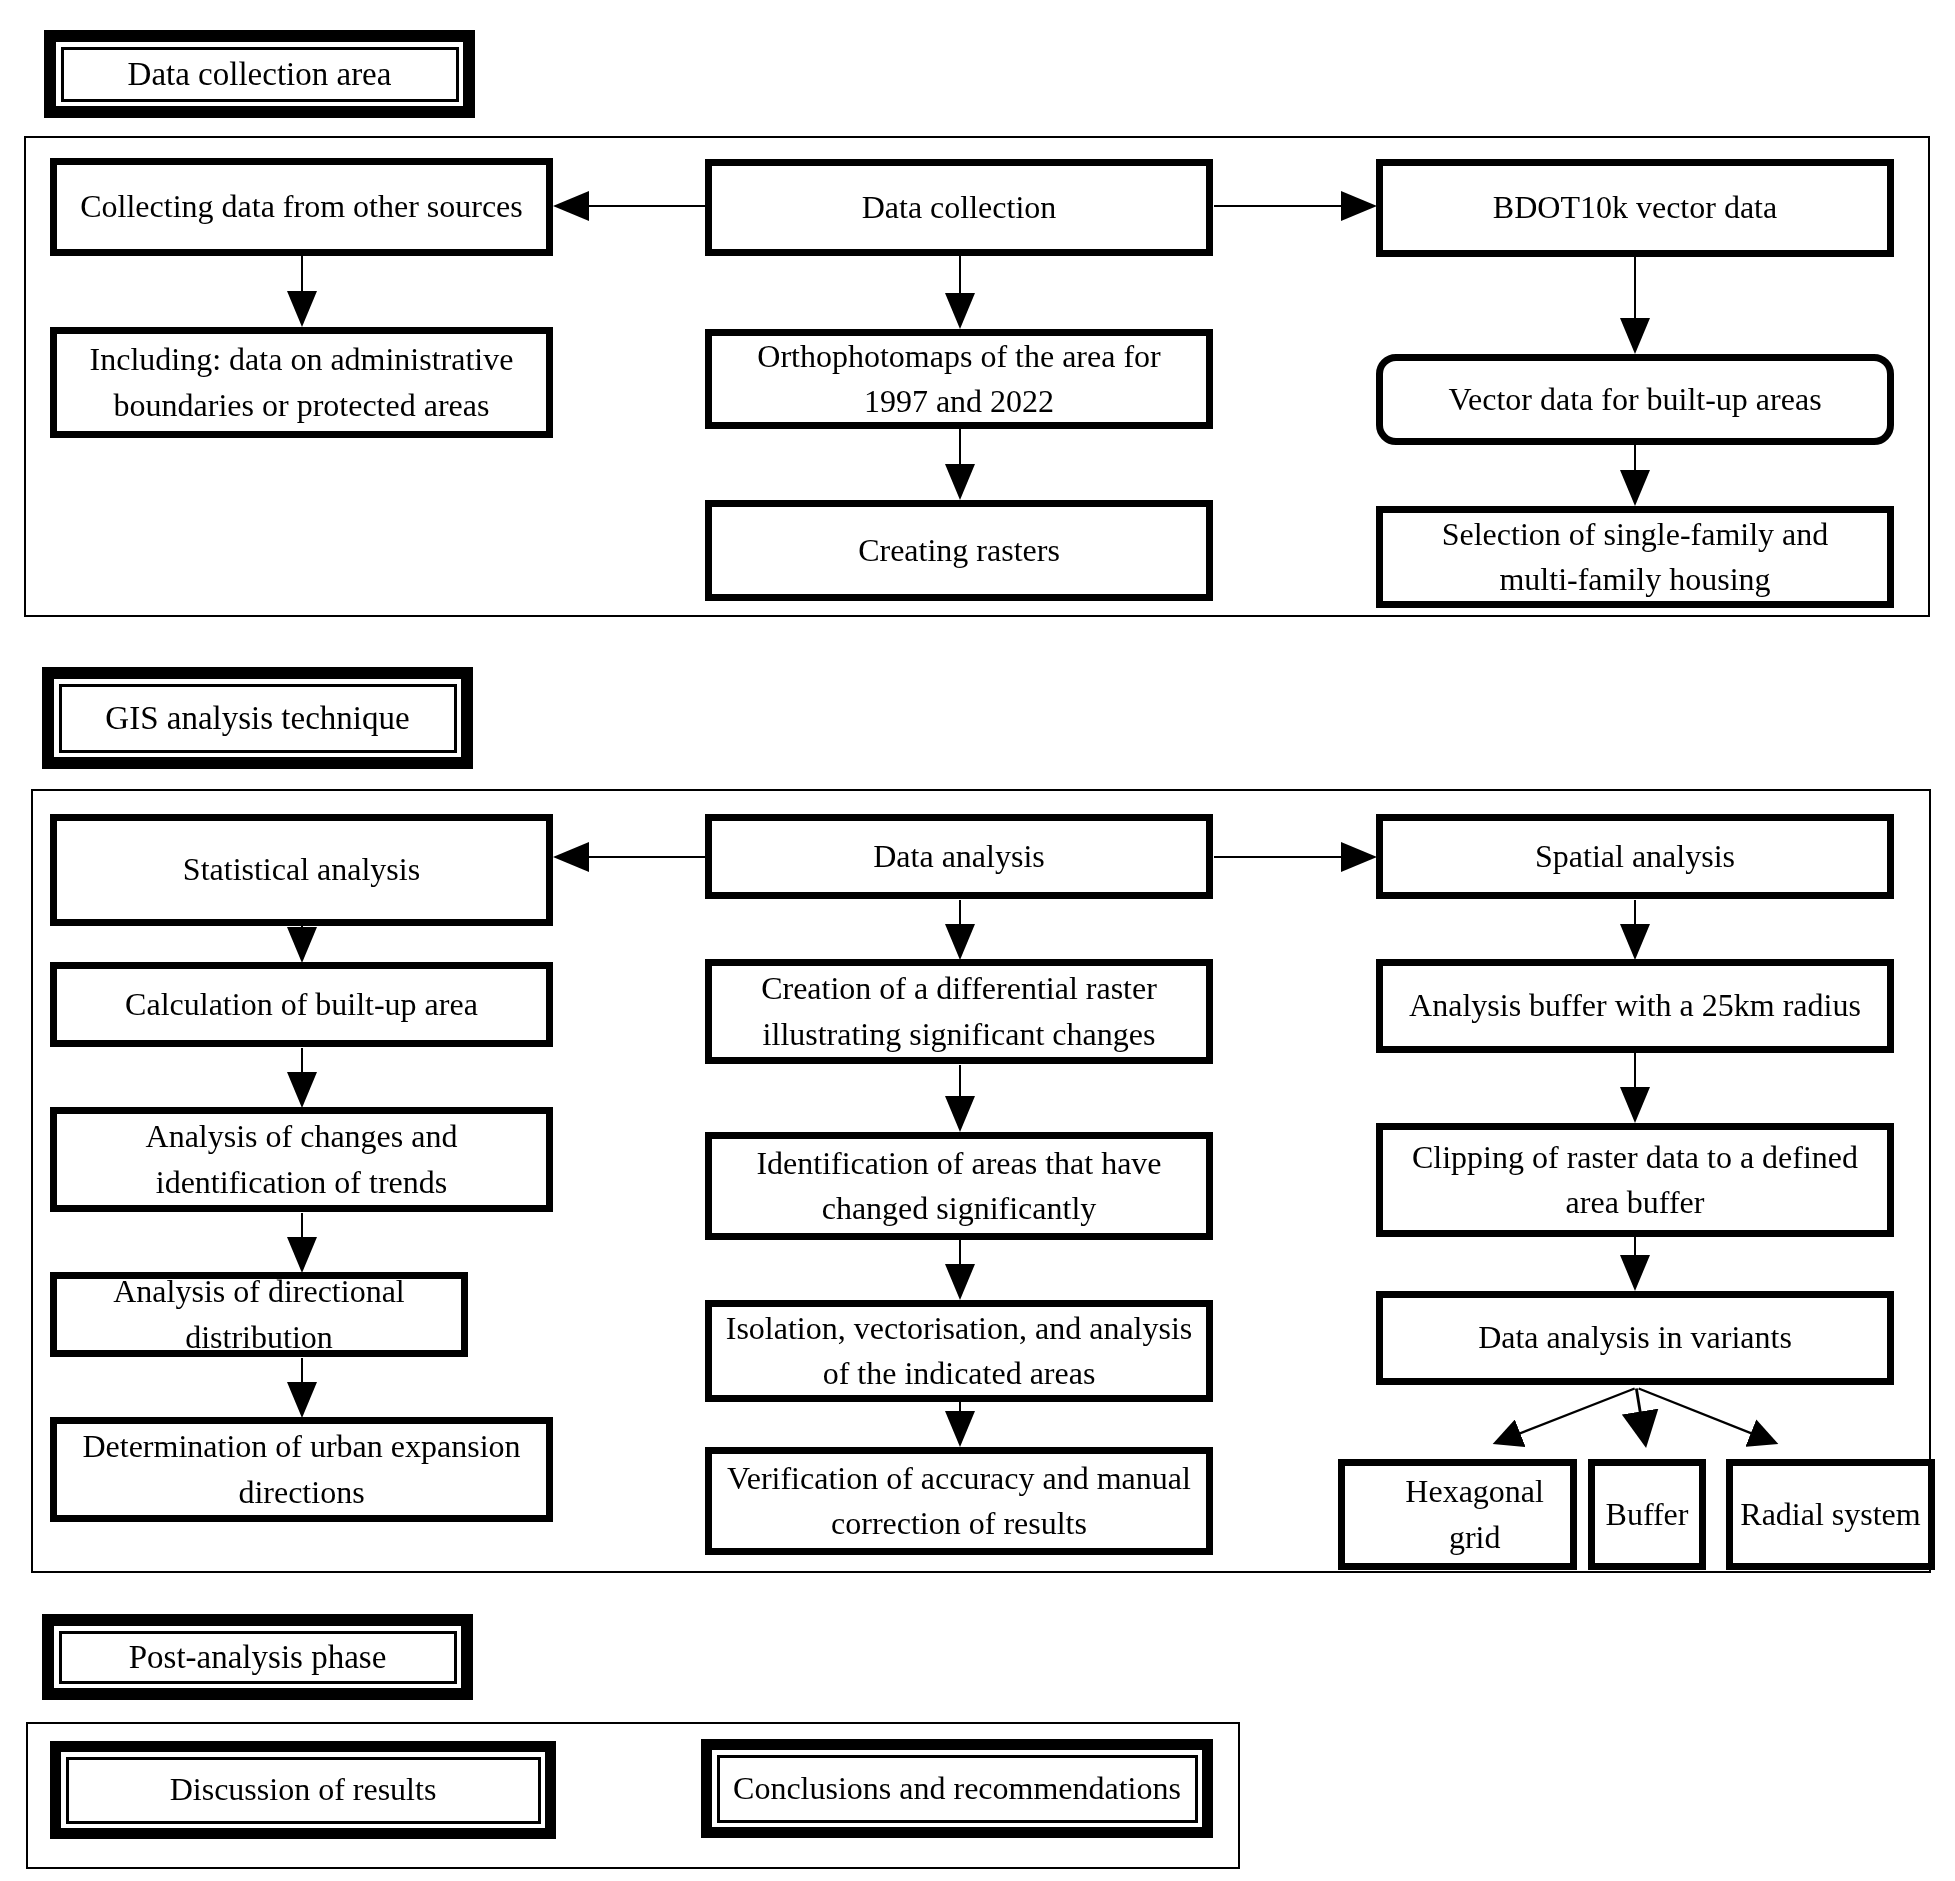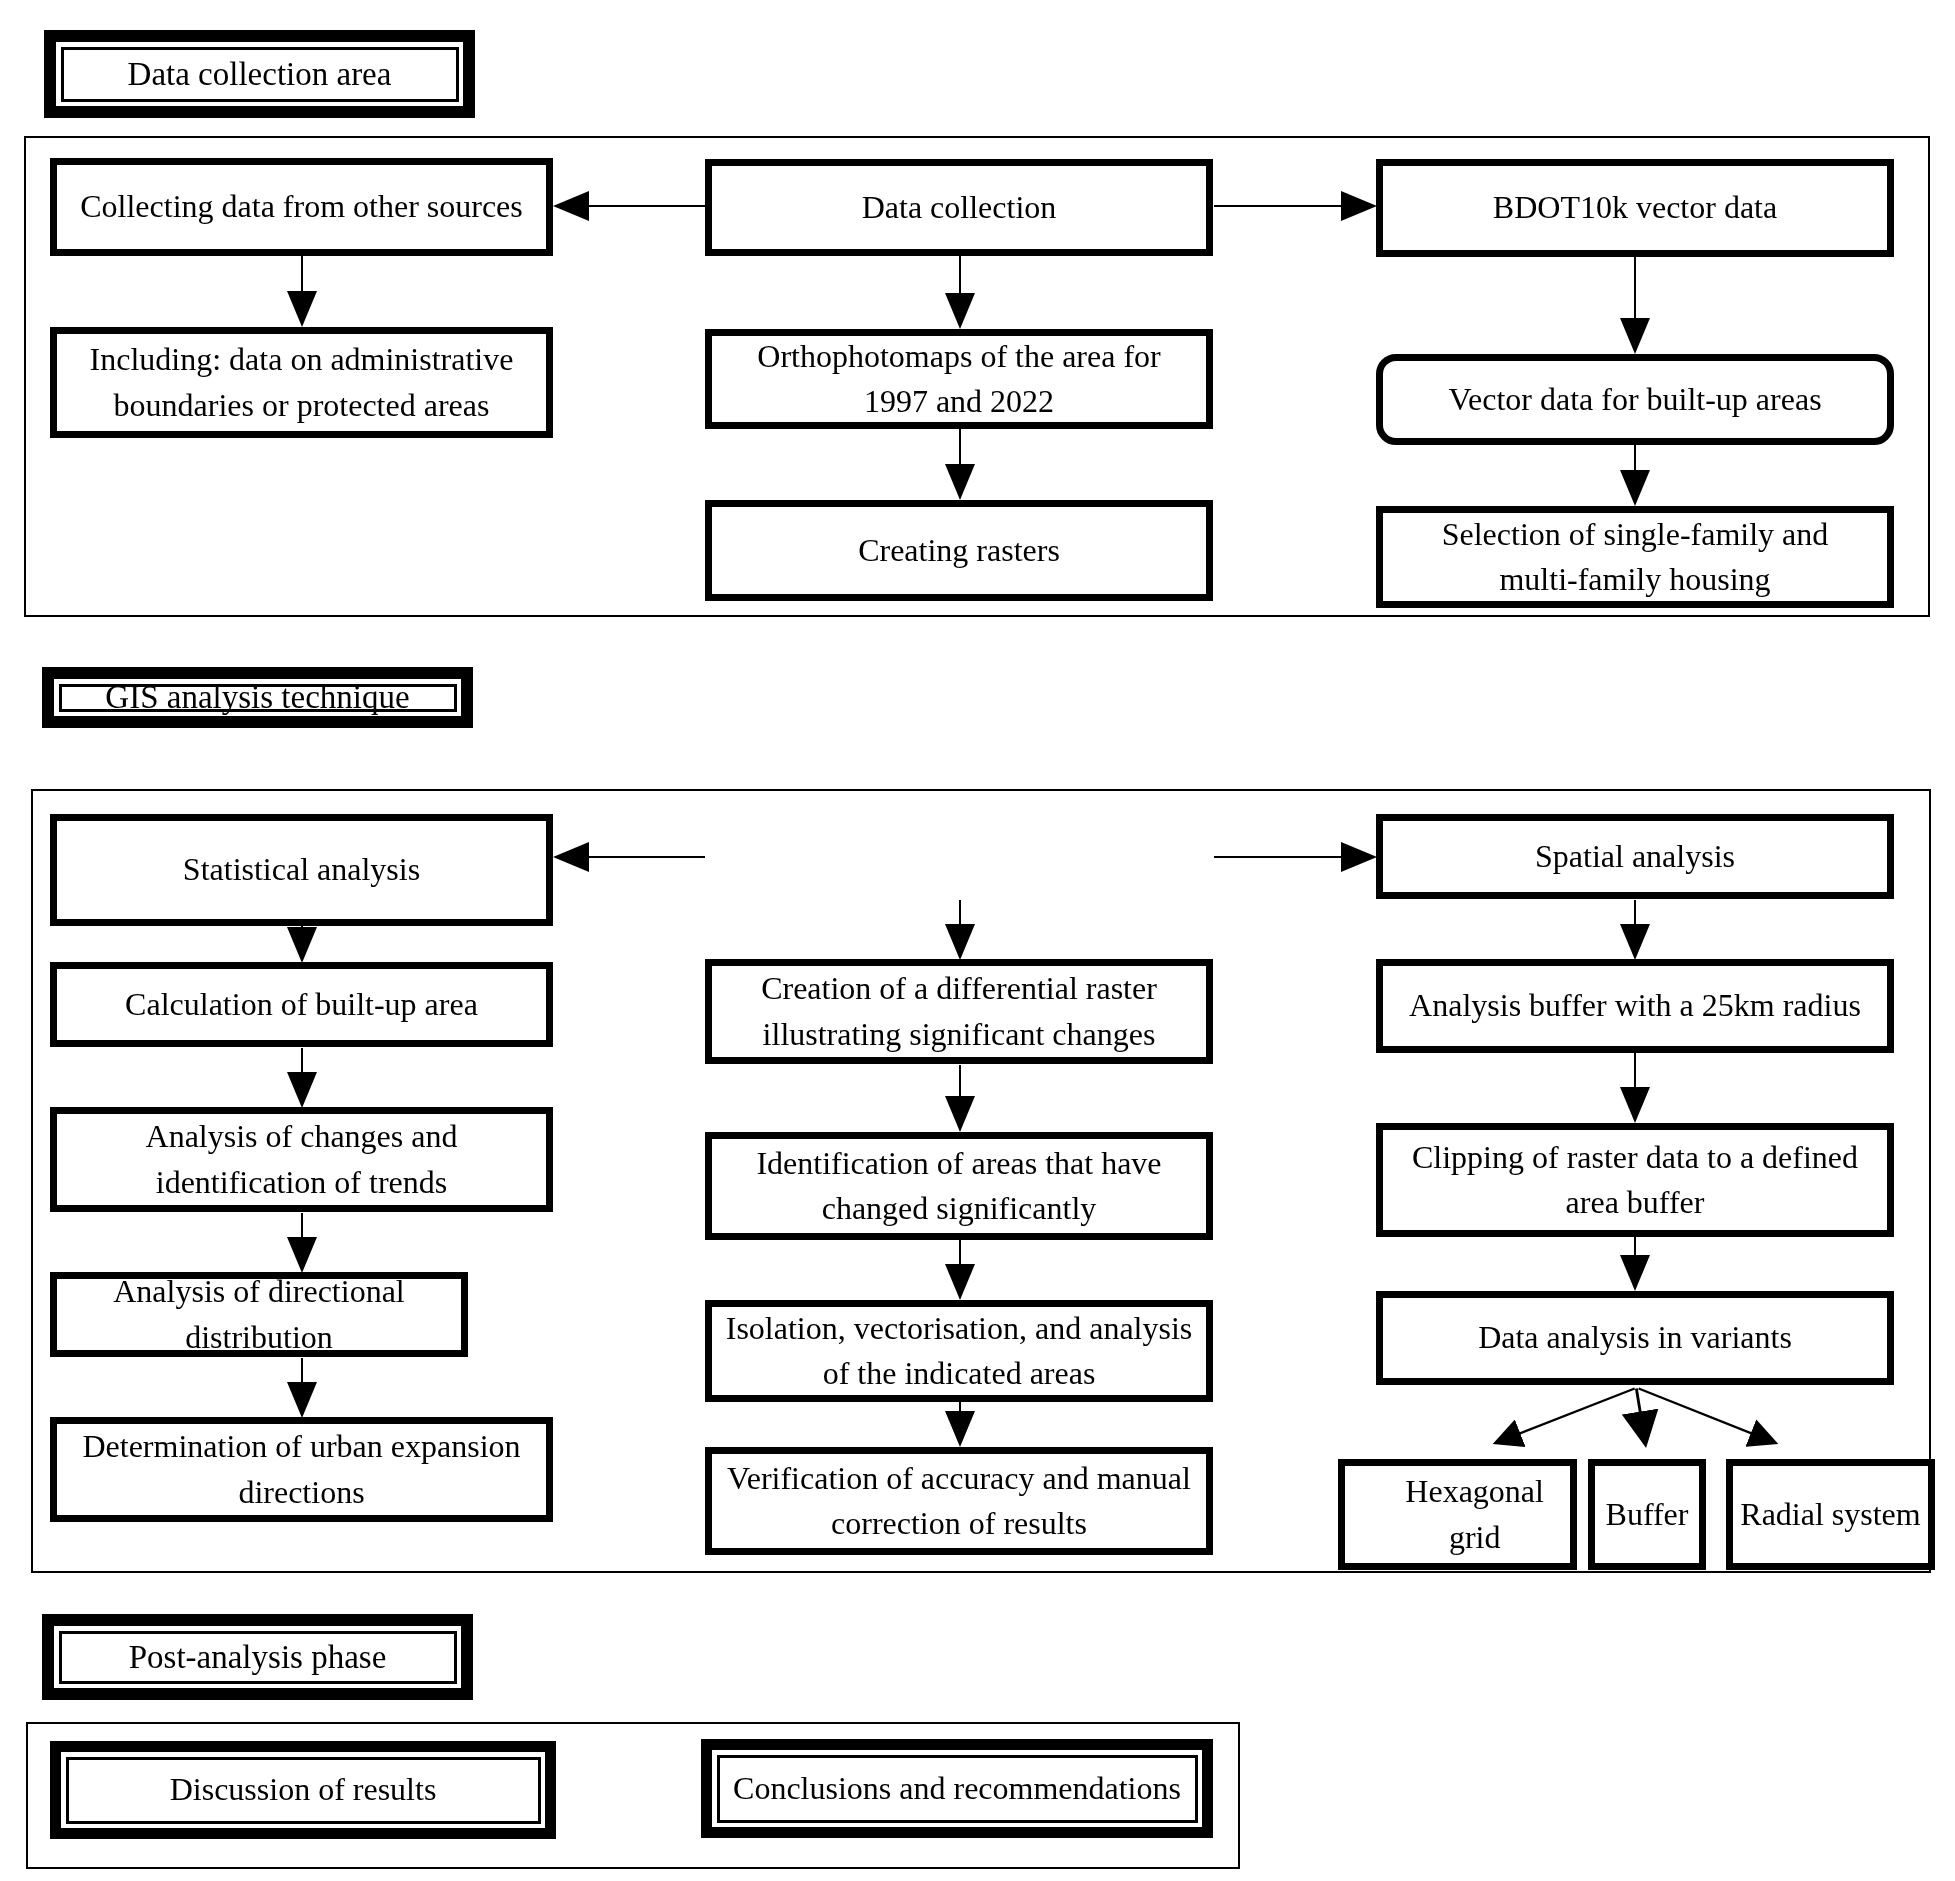--- a/index.html
+++ b/index.html
@@ -130,34 +130,35 @@
   </div>
   <div class="varrow" style="left:1619px; top:257px; height:97px;">
     <div class="shaft"></div>
       <div class="head"></div>
   </div>
   <div class="varrow" style="left:1619px; top:445px; height:61px;">
     <div class="shaft"></div>
       <div class="head"></div>
   </div>
 
-  <div class="dframe" style="left:42px; top:667px; width:431px; height:61px;">
+  <div class="dframe" style="left:42px; top:667px; width:431px; height:102px;">
     <div class="inner">GIS analysis technique</div>
   </div>
 
   <div class="pcontainer" style="left:31px; top:789px; width:1900px; height:784px;"></div>
 
   <div class="pbox" style="left:50px; top:814px; width:503px; height:112px;">Statistical analysis</div>
   <div class="pbox" style="left:50px; top:962px; width:503px; height:85px;">Calculation of built-up area</div>
   <div class="pbox" style="left:50px; top:1107px; width:503px; height:105px;">Analysis of changes and
 identification of trends</div>
   <div class="pbox" style="left:50px; top:1272px; width:418px; height:85px;">Analysis of directional distribution</div>
   <div class="pbox" style="left:50px; top:1417px; width:503px; height:105px;">Determination of urban expansion
 directions</div>
 
+  <div class="pbox" style="left:705px; top:814px; width:508px; height:85px;">Data analysis</div>
   <div class="pbox" style="left:705px; top:959px; width:508px; height:105px;">Creation of a differential raster
 illustrating significant changes</div>
   <div class="pbox" style="left:705px; top:1132px; width:508px; height:108px;">Identification of areas that have
 changed significantly</div>
   <div class="pbox" style="left:705px; top:1300px; width:508px; height:102px;">Isolation, vectorisation, and analysis
 of the indicated areas</div>
   <div class="pbox" style="left:705px; top:1447px; width:508px; height:108px;">Verification of accuracy and manual
 correction of results</div>
 
   <div class="pbox" style="left:1376px; top:814px; width:518px; height:85px;">Spatial analysis</div>

